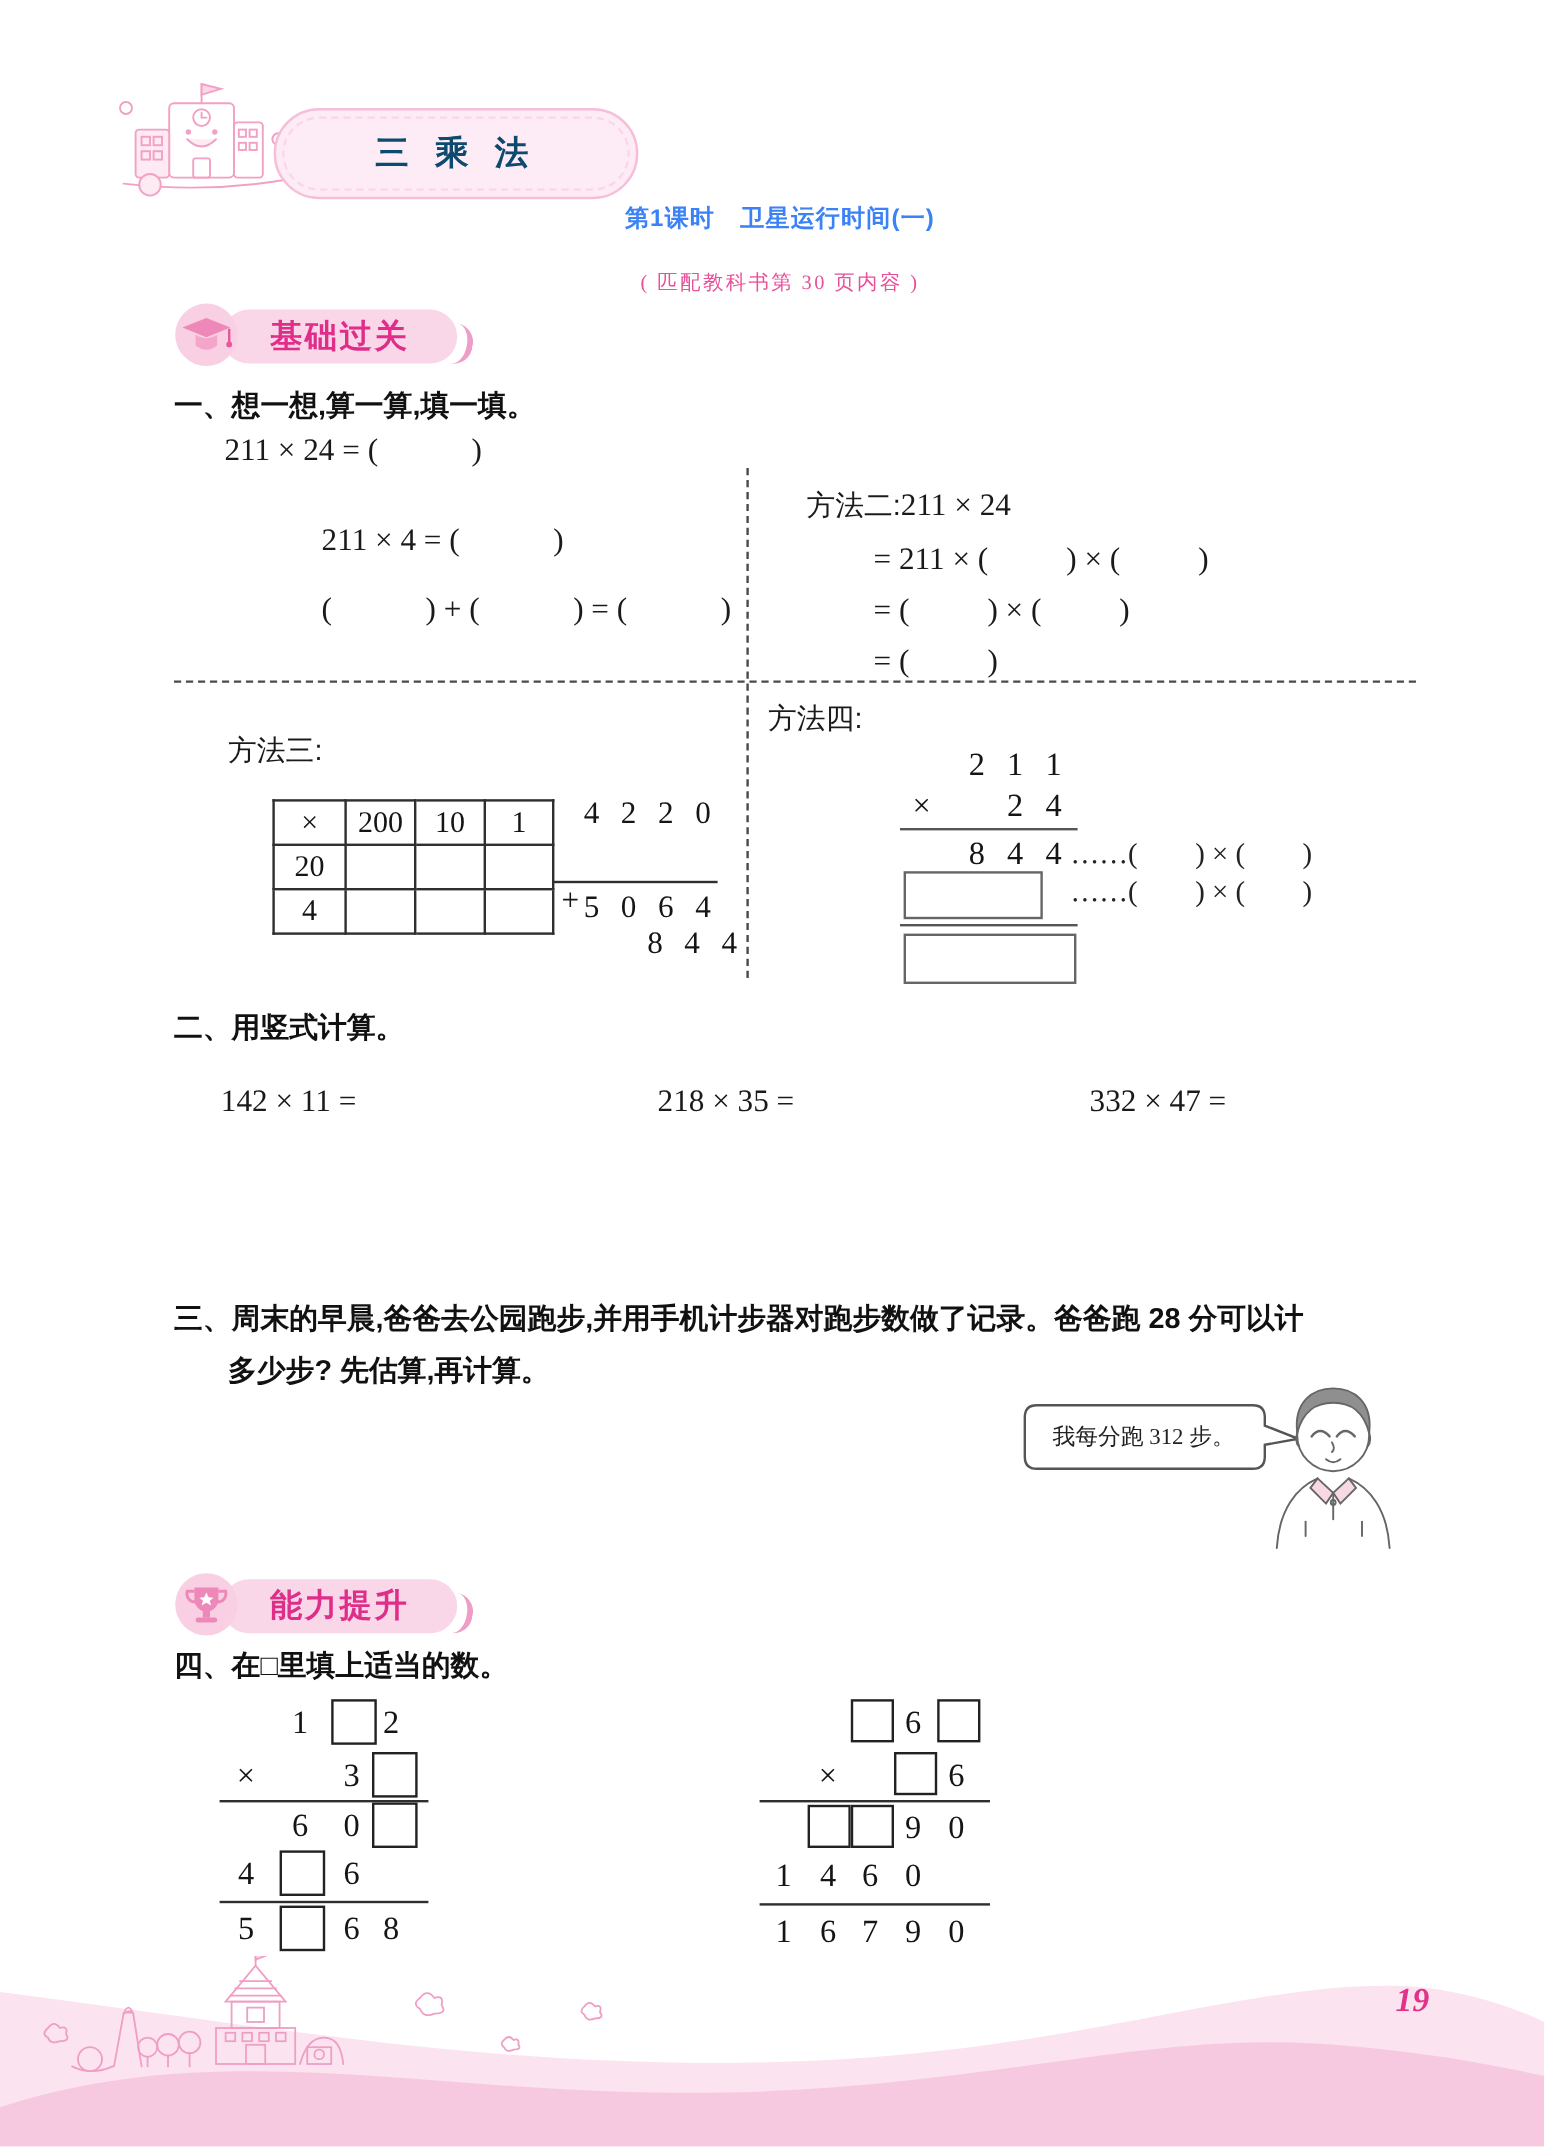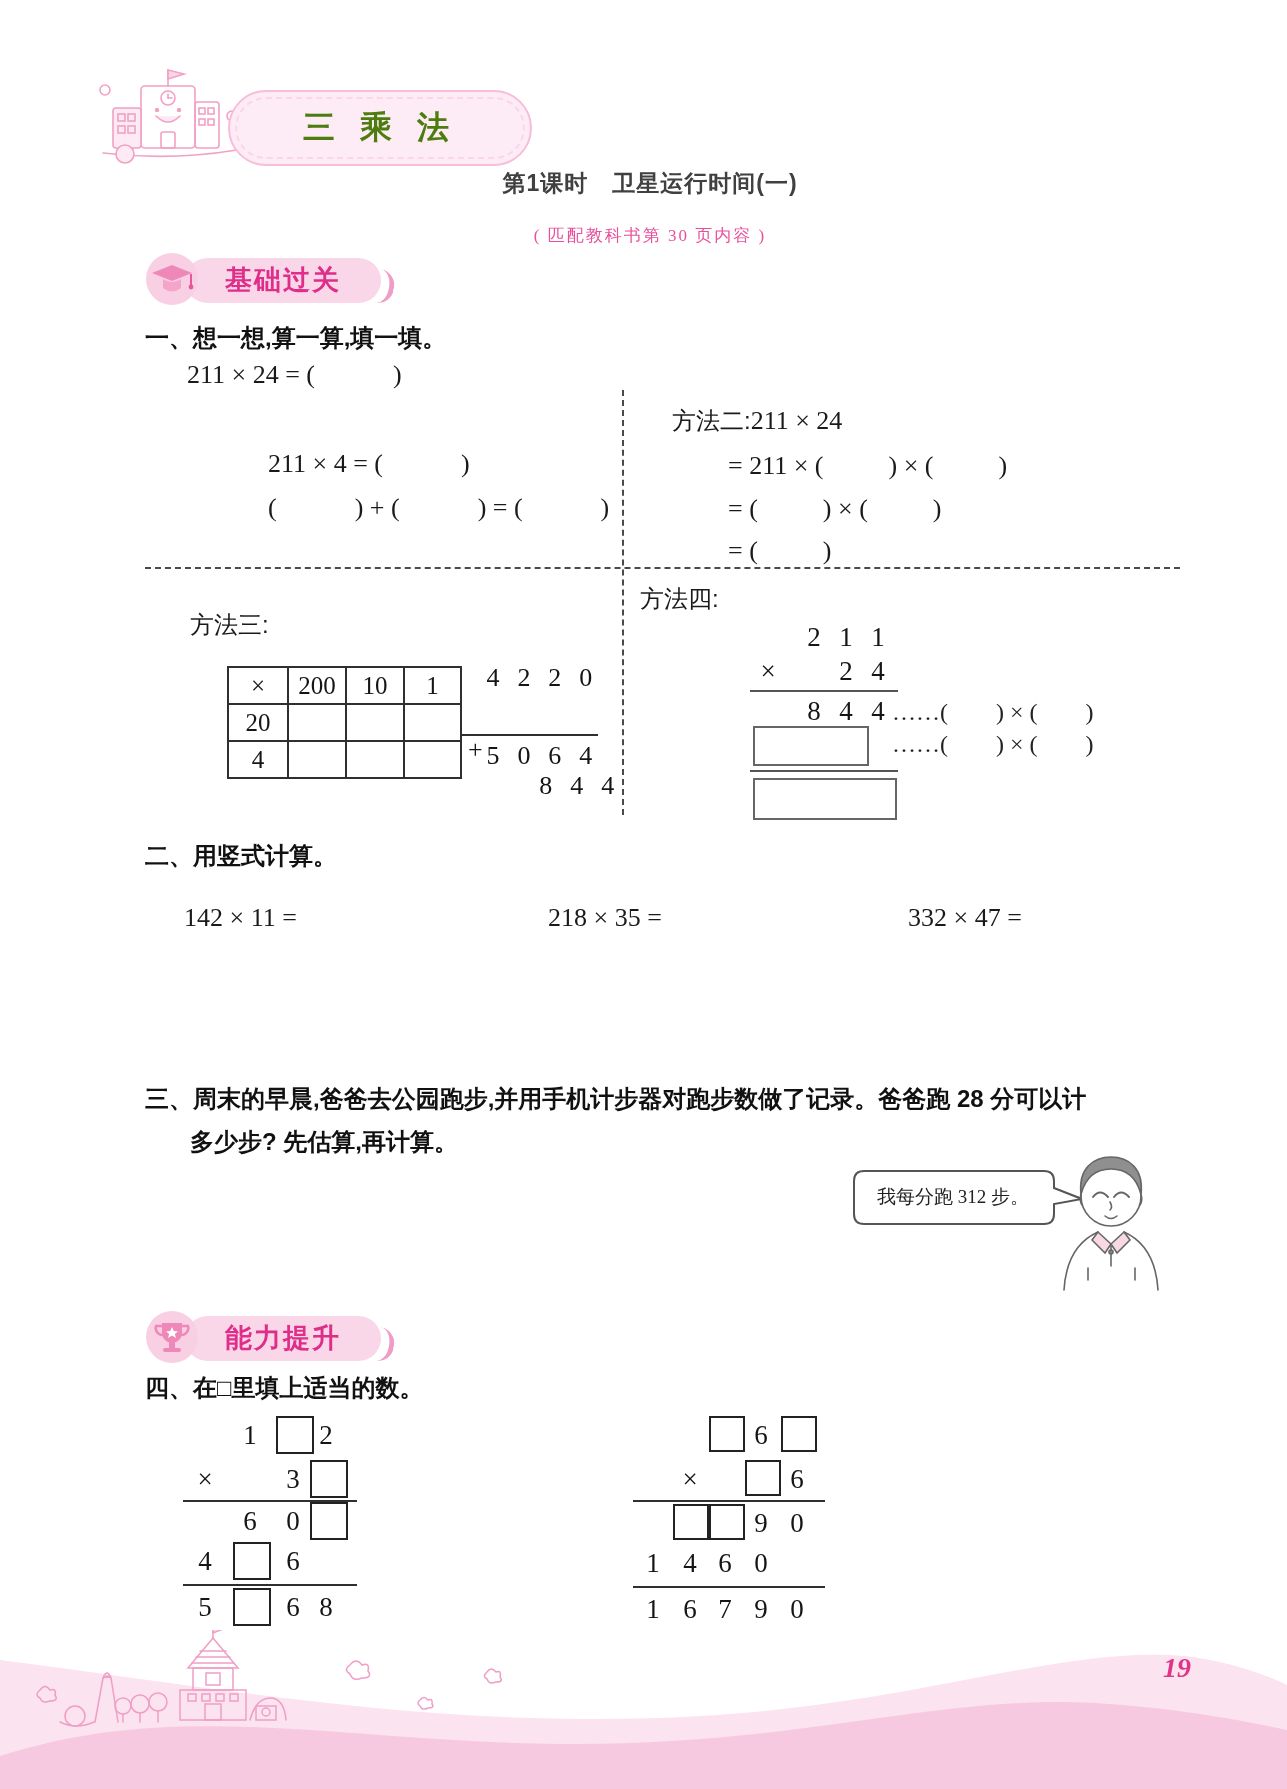--- a/index.html
+++ b/index.html
@@ -5,22 +5,22 @@
   html,body{margin:0;padding:0;background:#fff;}
   .page{position:relative;width:1287px;height:1789px;background:#ffffff;overflow:hidden;
         font-family:"Liberation Sans",sans-serif;color:#151515;}
   .abs{position:absolute;}
   .f{font-family:"Liberation Serif",serif;font-size:26px;color:#1a1a1a;white-space:pre;}
   .stem{font-size:24px;font-weight:700;color:#111;}
   .lab{font-size:24px;font-weight:400;color:#1a1a1a;}
   .unit-banner{left:228px;top:90px;width:300px;height:72px;background:#fdecf5;
       border:2px solid #f7beda;border-radius:40px;display:flex;align-items:center;justify-content:center;}
   .unit-banner .inner{position:absolute;inset:5px;border:2px dashed #fbd6e8;border-radius:34px;}
-  .unit-title{font-size:32px;font-weight:700;color:#4d7c0f;letter-spacing:.25em;white-space:pre;position:relative;}
-  .lesson-title{left:390px;top:168px;width:520px;text-align:center;font-size:23px;font-weight:700;color:#404040;letter-spacing:1px;}
+  .unit-title{font-size:28px;font-weight:700;color:#0c4a6e;letter-spacing:.25em;white-space:pre;position:relative;}
+  .lesson-title{left:390px;top:168px;width:520px;text-align:center;font-size:20px;font-weight:700;color:#3b82f6;letter-spacing:1px;}
   .subtitle{left:470px;top:224px;width:360px;text-align:center;font-size:17px;color:#e8509a;
       font-family:"Liberation Serif",serif;letter-spacing:2px;white-space:pre;}
   .badge{width:240px;height:56px;}
   .badge .pill{position:absolute;left:40px;top:6px;width:196px;height:45px;background:#fad7e8;border-radius:24px;}
   .badge .tail{position:absolute;left:228px;top:18px;width:16px;height:34px;border-right:5px solid #ef9cc7;
       border-radius:0 16px 16px 0;transform:rotate(10deg);}
   .badge .icon-wrap{position:absolute;left:0;top:0;width:54px;height:54px;}
   .badge .txt{position:absolute;left:58px;top:10px;width:160px;text-align:center;
       font-size:27px;font-weight:700;color:#df2e8a;letter-spacing:2px;}
   .vdash{border-left:2px dashed #4a4a4a;}
@@ -94,21 +94,21 @@
         <polygon points="27,13 47,21 27,29 7,21" fill="#ee88b8"></polygon>
         <path d="M18,27 v9 q9,7 18,0 v-9 q-9,6 -18,0 z" fill="#f3a6ca"></path>
         <line x1="46" y1="22" x2="46" y2="33" stroke="#e8579a" stroke-width="2"></line>
         <circle cx="46" cy="35" r="2.4" fill="#e8579a"></circle>
       </svg>
     </div>
     <div class="txt">基础过关</div>
   </div>
   <div class="abs f" style="left:187px;top:360px">211 × 24 = (            )</div>
 
-  <div class="abs f" style="left:268px;top:449px">211 × 4 = (            )</div>
+  <div class="abs f" style="left:268px;top:435px">211 × 4 = (            )</div>
   <div class="abs f" style="left:268px;top:493px">(            ) + (            ) = (            )</div>
 
   <div class="abs vdash" style="left:622px;top:390px;height:425px;width:0;"></div>
   <div class="abs hdash" style="left:145px;top:567px;width:1035px;height:0;"></div>
 
   <div class="abs" style="left:672px;top:405px;display:flex;align-items:baseline;">
     <span class="lab">方法二:</span>
       <span class="f">211 × 24</span>
   </div>
   <div class="abs f" style="left:728px;top:451px">= 211 × (          ) × (          )</div>

